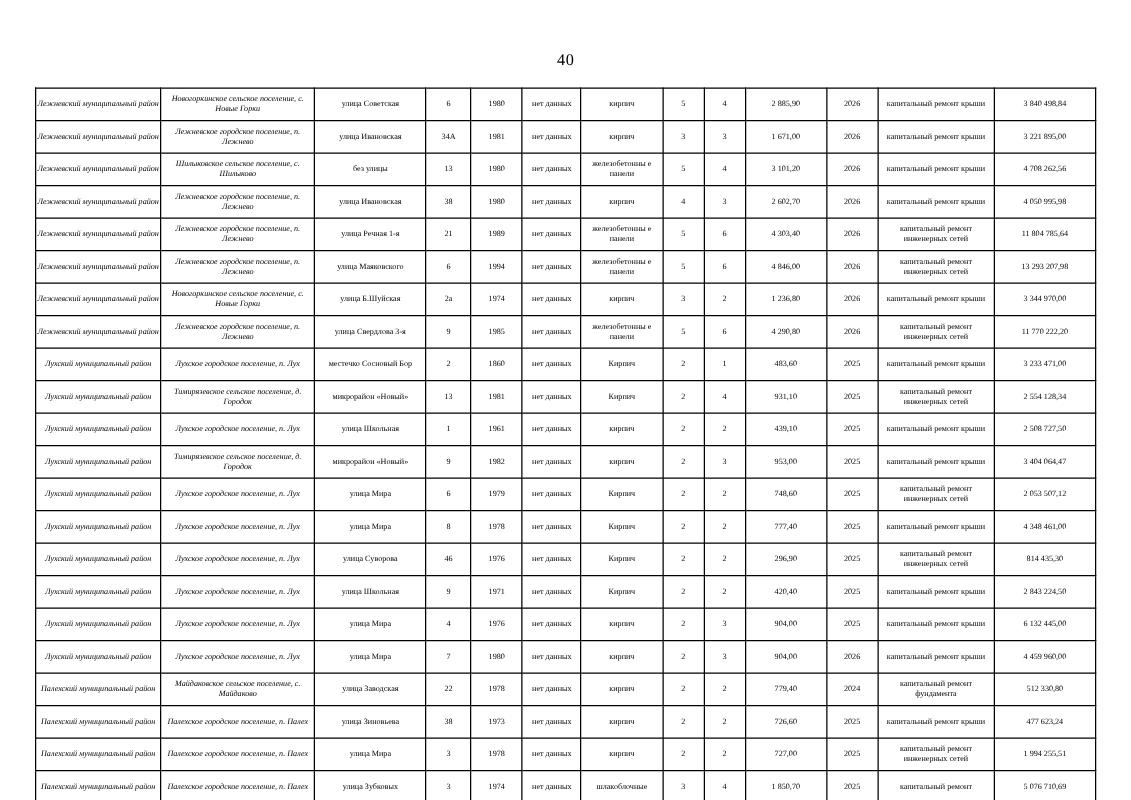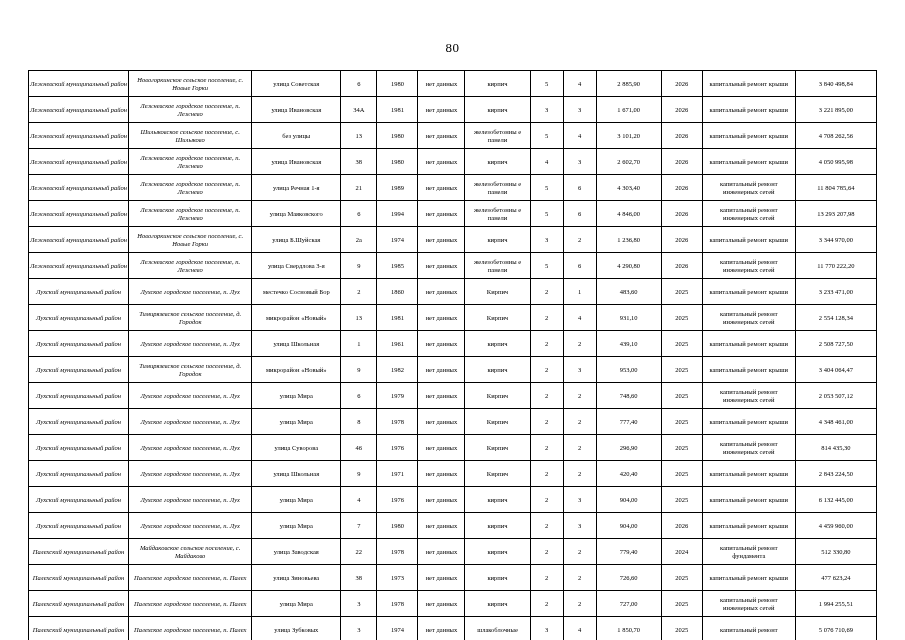--- a/index.html
+++ b/index.html
@@ -59,21 +59,21 @@
   td.c-entr { width: 30px; }
   td.c-area { width: 62px; }
   td.c-plan { width: 38px; }
   td.c-work { width: 90px; }
   td.c-cost { width: 78px; }
 </style>
 </head>
 <body>
 
 <div class="page">
-  <div class="page-number">80</div>
+  <div class="page-number">40</div>
   <div class="table-wrap">
     <table class="reg">
       <tbody>
           <tr>
             <td class="c-mun">Лежневский муниципальный район</td>
             <td class="c-set">Новогоркинское сельское поселение, с. Новые Горки</td>
             <td class="c-str">улица Советская</td>
             <td class="c-house">6</td>
             <td class="c-year">1980</td>
             <td class="c-nodata">нет данных</td>

